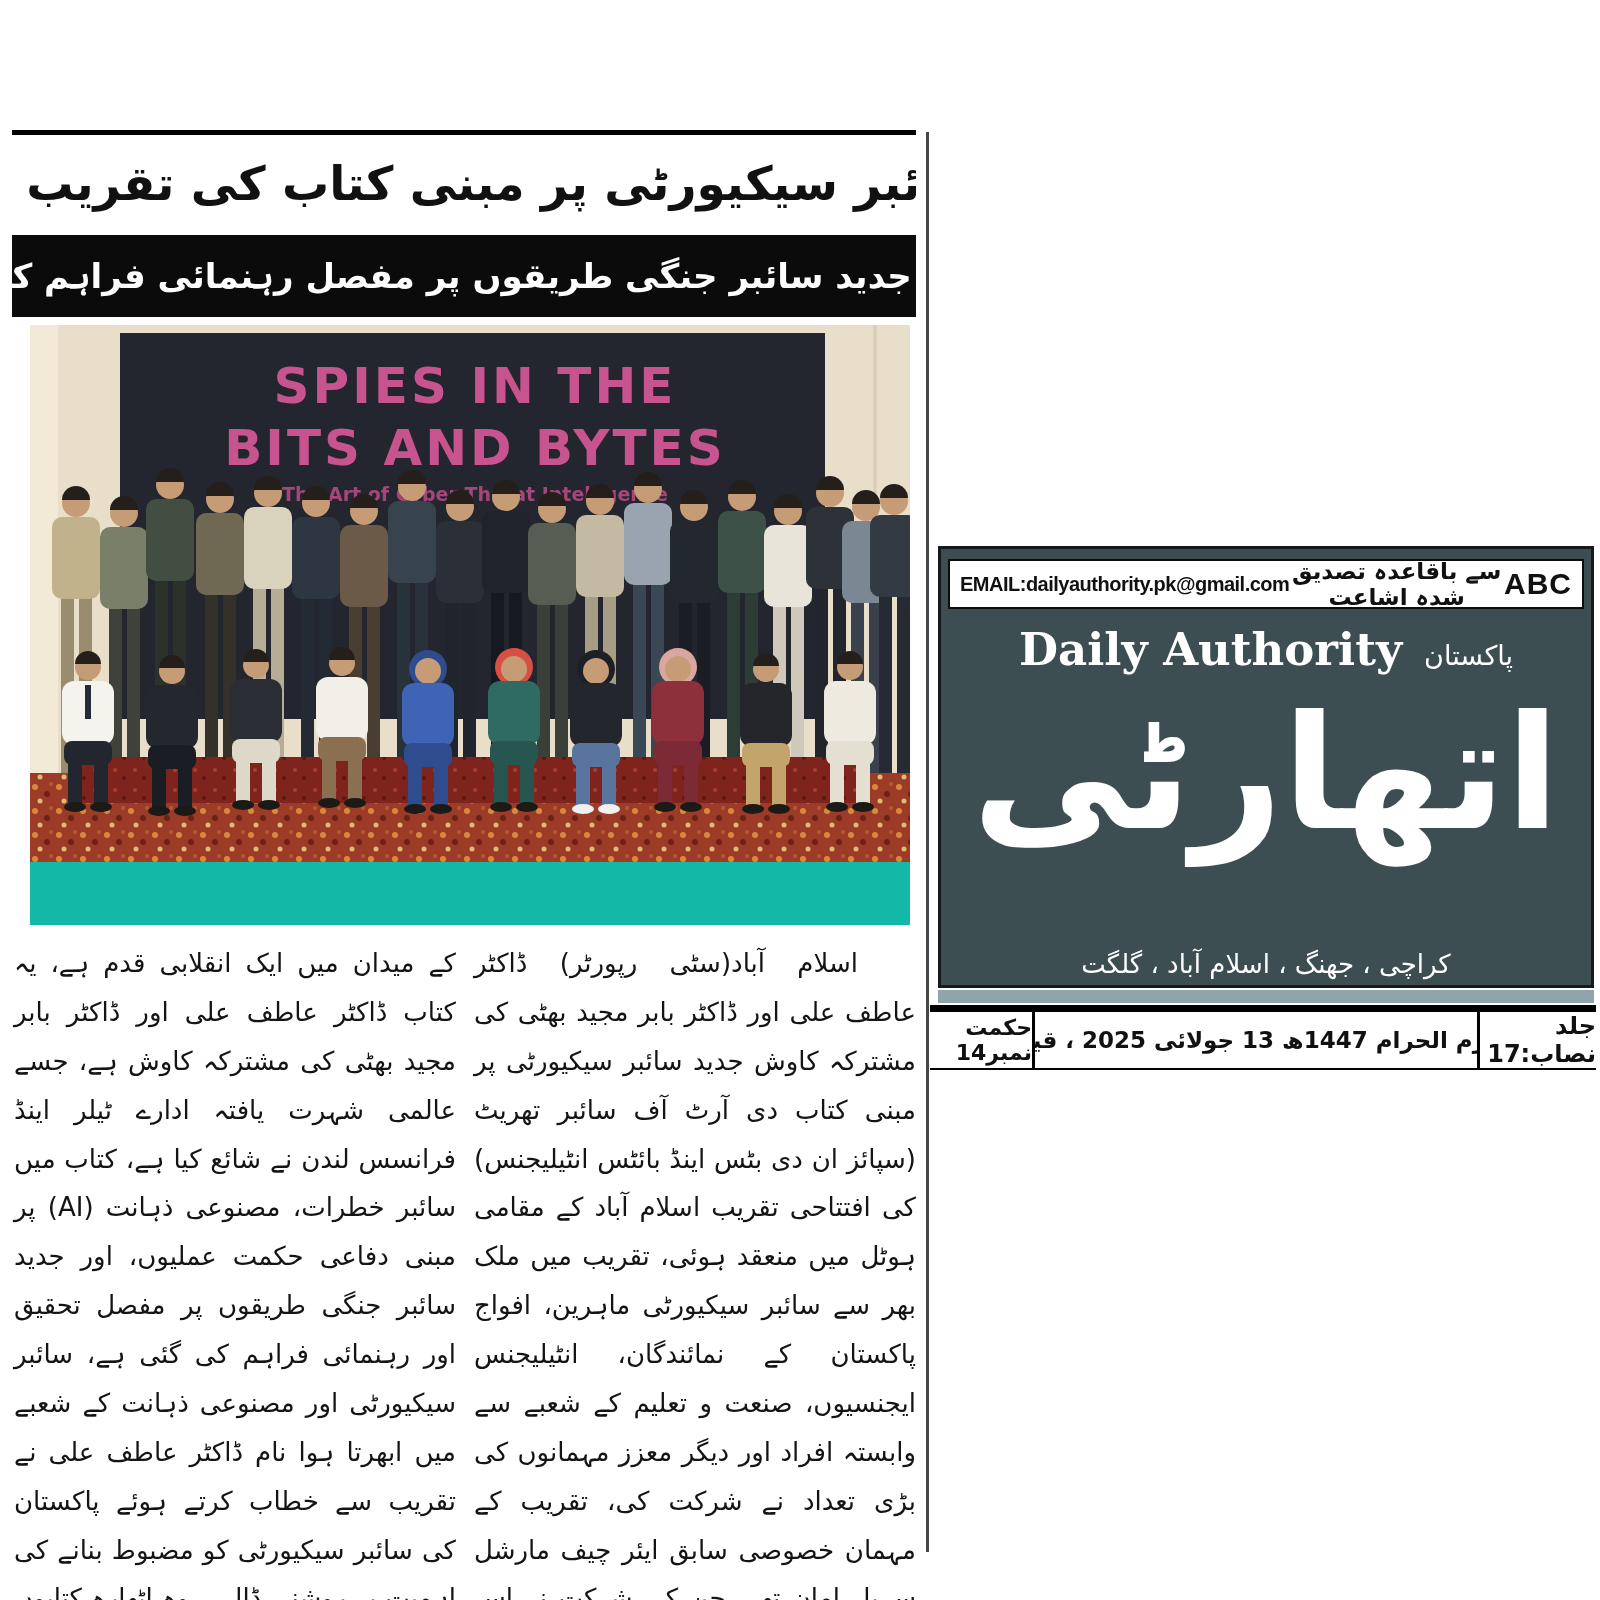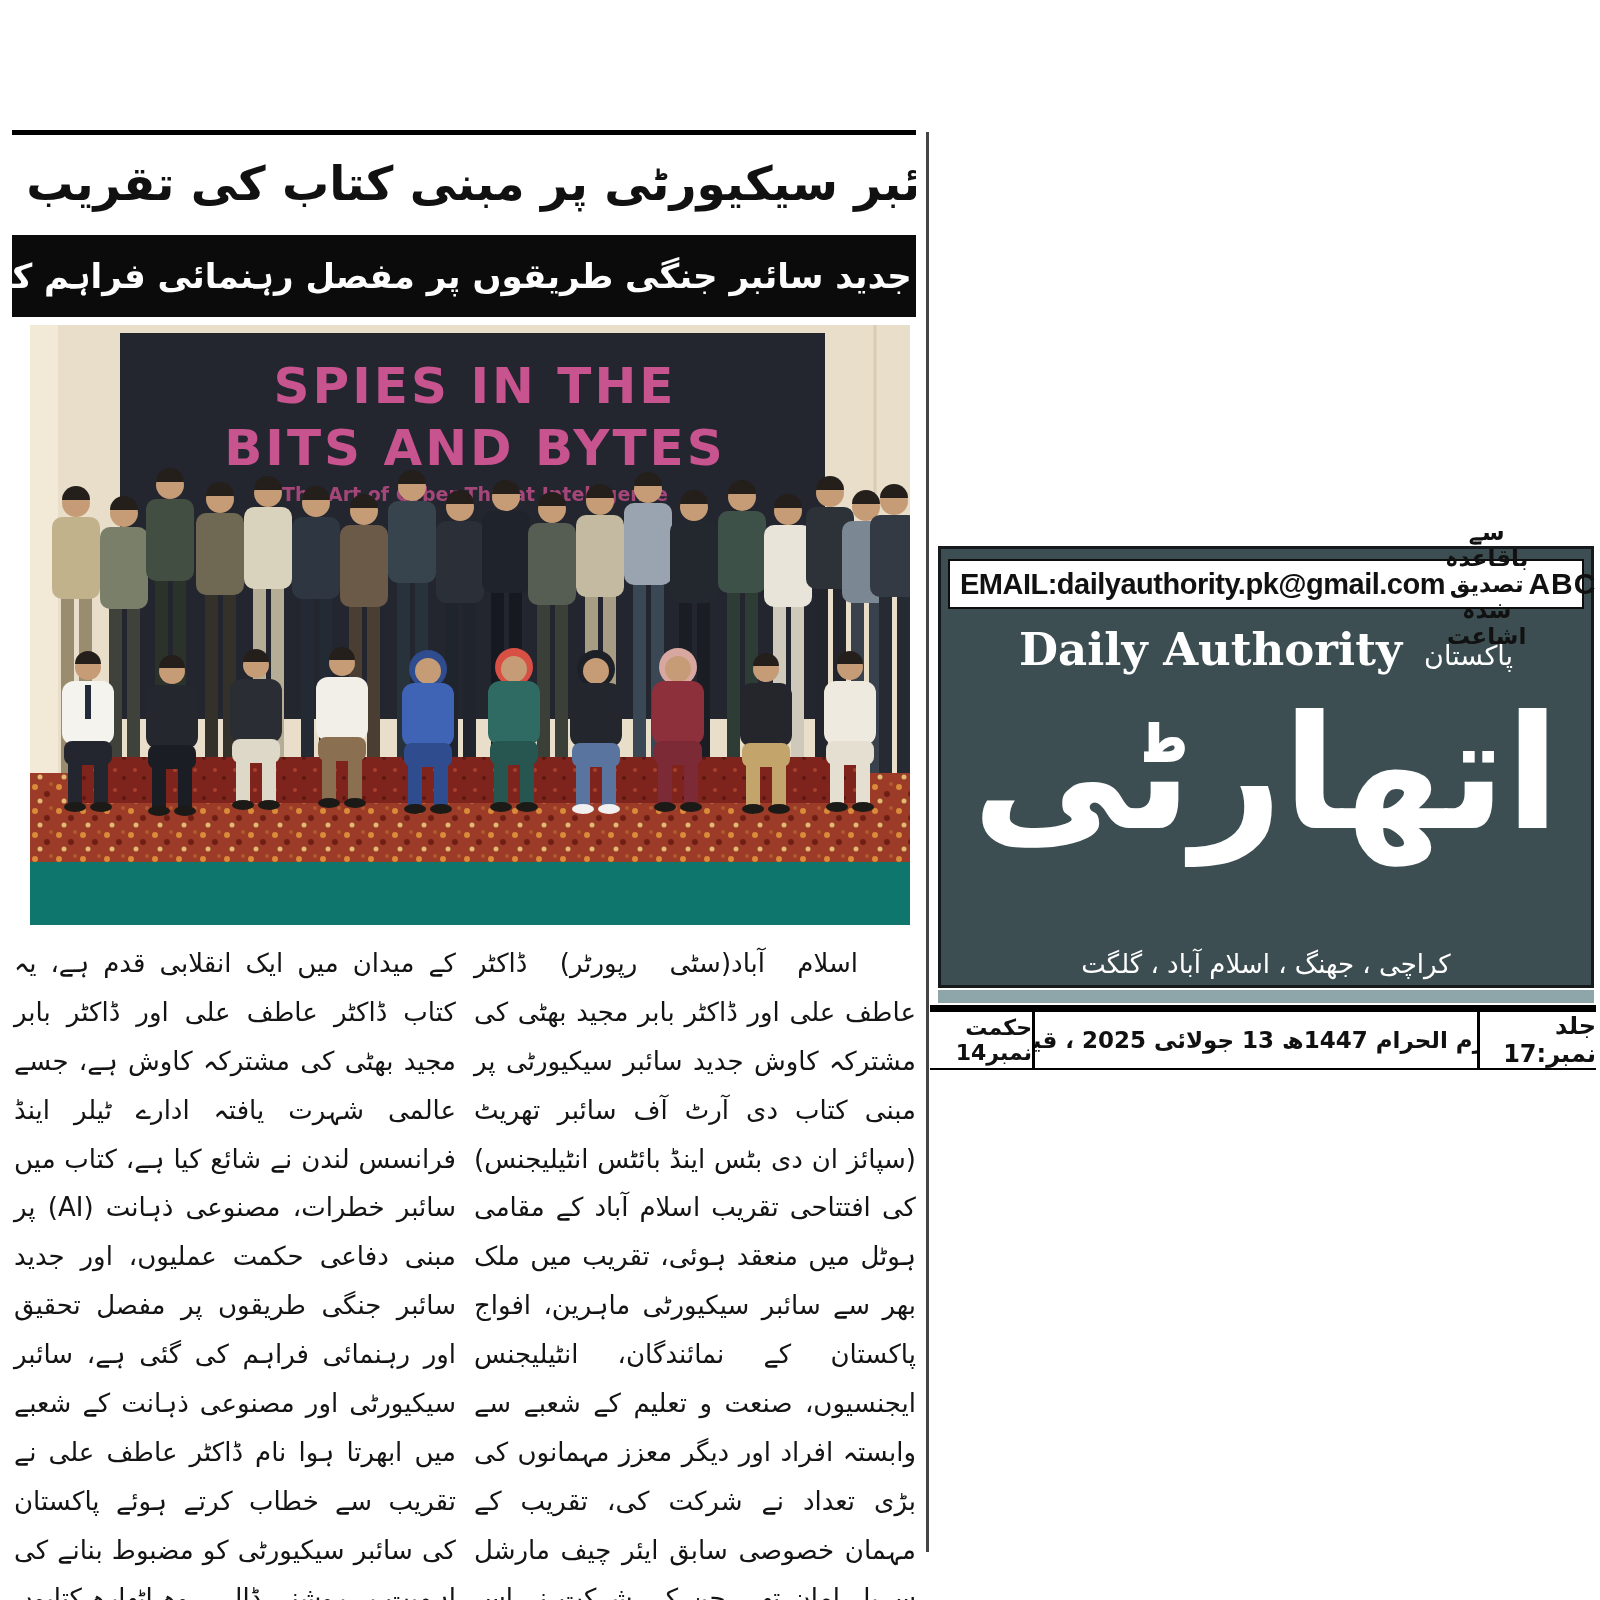--- a/index.html
+++ b/index.html
@@ -8,39 +8,39 @@
   .urdu{font-family:"DejaVu Sans",sans-serif;direction:rtl;}
 
   
   .article{position:absolute;left:12px;top:130px;width:904px;}
   .headline-box{border-top:5px solid #000;background:#fff;height:96px;
                 display:flex;align-items:center;justify-content:center;overflow:hidden;}
   .headline-box h1{margin:0;font-size:47px;font-weight:700;white-space:nowrap;letter-spacing:0;}
   .subheadline-bar{margin-top:4px;background:#0b0b0b;height:82px;
                    display:flex;align-items:center;justify-content:center;overflow:hidden;}
   .subheadline-bar h2{margin:0;color:#fdfdfd;font-size:34px;font-weight:700;white-space:nowrap;}
-  .photo-wrap{margin:8px 0 0 18px;width:880px;height:600px;background:#0f766e;position:relative;}
+  .photo-wrap{margin:8px 0 0 18px;width:880px;height:600px;background:#14b8a6;position:relative;}
   .photo-wrap svg{display:block;}
 
   .columns{position:relative;margin-top:14px;height:648px;}
   .col{position:absolute;top:0;width:442px;font-size:26px;line-height:1.88;
        text-align:justify;color:#141414;font-weight:500;}
   .col-first{right:0;text-indent:58px;}
   .col-second{left:2px;}
 
   
   .divider-v{position:absolute;left:926px;top:132px;width:3px;height:1420px;background:#454545;}
 
   
   .masthead{position:absolute;left:938px;top:546px;width:656px;height:442px;
             background:#3c4e52;border:3px solid #171a1c;box-sizing:border-box;}
   .email-strip{position:absolute;left:7px;right:7px;top:10px;height:50px;background:#fff;
                border:2px solid #0d0d0d;display:flex;align-items:center;
                justify-content:space-between;padding:0 10px;box-sizing:border-box;}
-  .email-strip .email{font-weight:700;font-size:29px;letter-spacing:-0.5px;}
+  .email-strip .email{font-weight:700;font-size:20px;letter-spacing:-0.5px;}
   .email-strip .abc-urdu{font-size:23px;font-weight:700;text-align:center;}
   .email-strip .abc{font-weight:800;font-size:30px;letter-spacing:1px;}
   .brand-line{position:absolute;top:74px;left:0;right:0;display:flex;align-items:baseline;
               justify-content:center;gap:22px;color:#fff;}
   .brand-en{font-family:"DejaVu Serif",serif;font-weight:700;font-size:45px;white-space:nowrap;}
   .brand-urdu{font-family:"DejaVu Sans",sans-serif;font-size:27px;direction:rtl;}
   .calligraphy{position:absolute;top:118px;left:0;right:0;text-align:center;color:#fff;
                font-family:"DejaVu Sans",sans-serif;font-weight:700;font-size:158px;
                line-height:1.35;direction:rtl;}
   .cities{position:absolute;bottom:6px;left:0;right:0;text-align:center;color:#fff;
@@ -303,14 +303,14 @@
   </div>
   <div class="calligraphy">اتھارٹی</div>
   <div class="cities urdu">کراچی ، جھنگ ، اسلام آباد ، گلگت</div>
 </section>
 
 <div class="teal-strip"></div>
 
 <div class="date-bar">
   <div class="cell cell-issue">حکمت نمبر14</div>
   <div class="cell cell-date">اتوار 17 محرم الحرام 1447ھ 13 جولائی 2025 ، قیمت:30 روپے</div>
-  <div class="cell cell-volume">جلد نمبر:17</div>
+  <div class="cell cell-volume">جلد نصاب:17</div>
 </div>
 
 </body></html>

